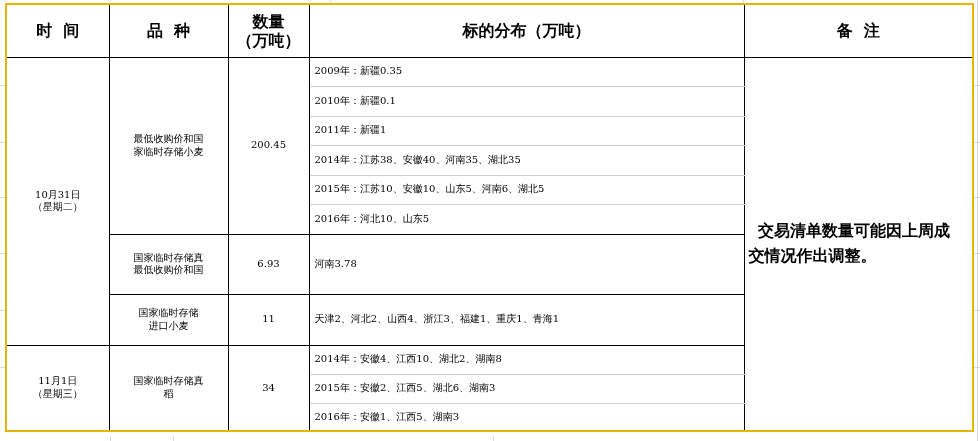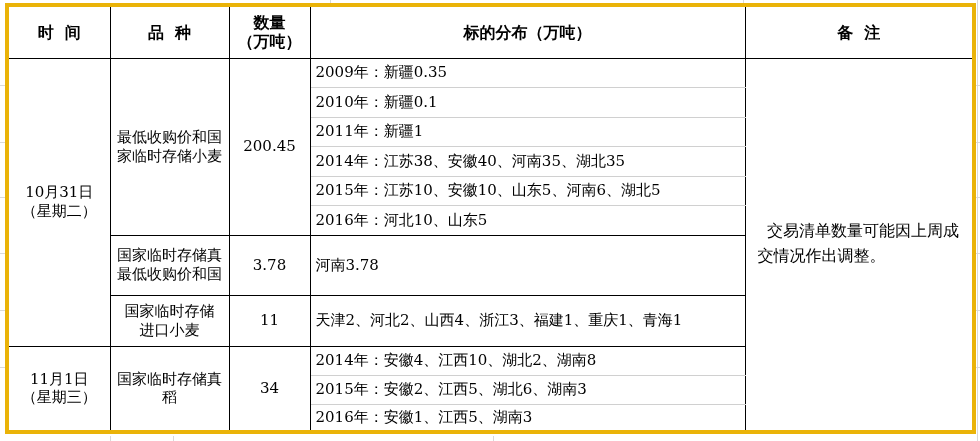--- a/index.html
+++ b/index.html
@@ -4,40 +4,40 @@
 <style>
   html,body { margin:0; padding:0; }
   body {
     width:980px; height:441px; position:relative; background:#ffffff;
     font-family:"DejaVu Serif","Liberation Serif",serif; color:#000;
     overflow:hidden;
   }
   table.sched {
     position:absolute; left:5px; top:3px; width:967px;
     border-collapse:collapse; table-layout:fixed;
-    border:4px solid #eab308;
+    border:2px solid #eab308;
   }
   th, td {
     border-right:1px solid #000;
     border-bottom:1px solid #000;
     border-top:none; border-left:none;
     vertical-align:middle; padding:0;
   }
   th {
     font-size:16px; font-weight:bold; text-align:center;
     white-space:pre-wrap; line-height:1.2;
   }
-  td { font-size:15px; line-height:1.25; }
+  td { font-size:10px; line-height:1.25; }
   td.c { text-align:center; }
   .pre { white-space:pre-line;margin-left:28px; }
   td.tgt { text-align:left; padding:0 3px 0 5px; }
   td.gray { border-bottom-color:#d0d0d0; }
   td.remark-cell {
-    border-right:none; padding:0 12px;
-    font-weight:normal; font-size:16px;
+    border-right:none; padding:0 4px;
+    font-weight:bold; font-size:16px;
   }
   .remark-text {
     width:215px; text-indent:0.6em; line-height:1.55; text-align:left;
   }
   .grid { position:absolute; background:#d9d9d9; }
 </style>
 </head>
 <body>
 
 <div class="grid" style="left:977px;top:0;width:1px;height:441px;"></div>
@@ -101,21 +101,21 @@
   <tr style="height:29px">
     <td class="tgt gray">2015年：江苏10、安徽10、山东5、河南6、湖北5</td>
   </tr>
   <tr style="height:30px">
     <td class="tgt">2016年：河北10、山东5</td>
   </tr>
 
   <tr style="height:60px">
     <td class="c pre">国家临时存储真
 最低收购价和国</td>
-    <td class="c">3.78</td>
+    <td class="c">6.93</td>
     <td class="tgt">河南3.78</td>
   </tr>
 
   <tr style="height:51px">
     <td class="c pre">国家临时存储
 进口小麦</td>
     <td class="c">11</td>
     <td class="tgt">天津2、河北2、山西4、浙江3、福建1、重庆1、青海1</td>
   </tr>
 

